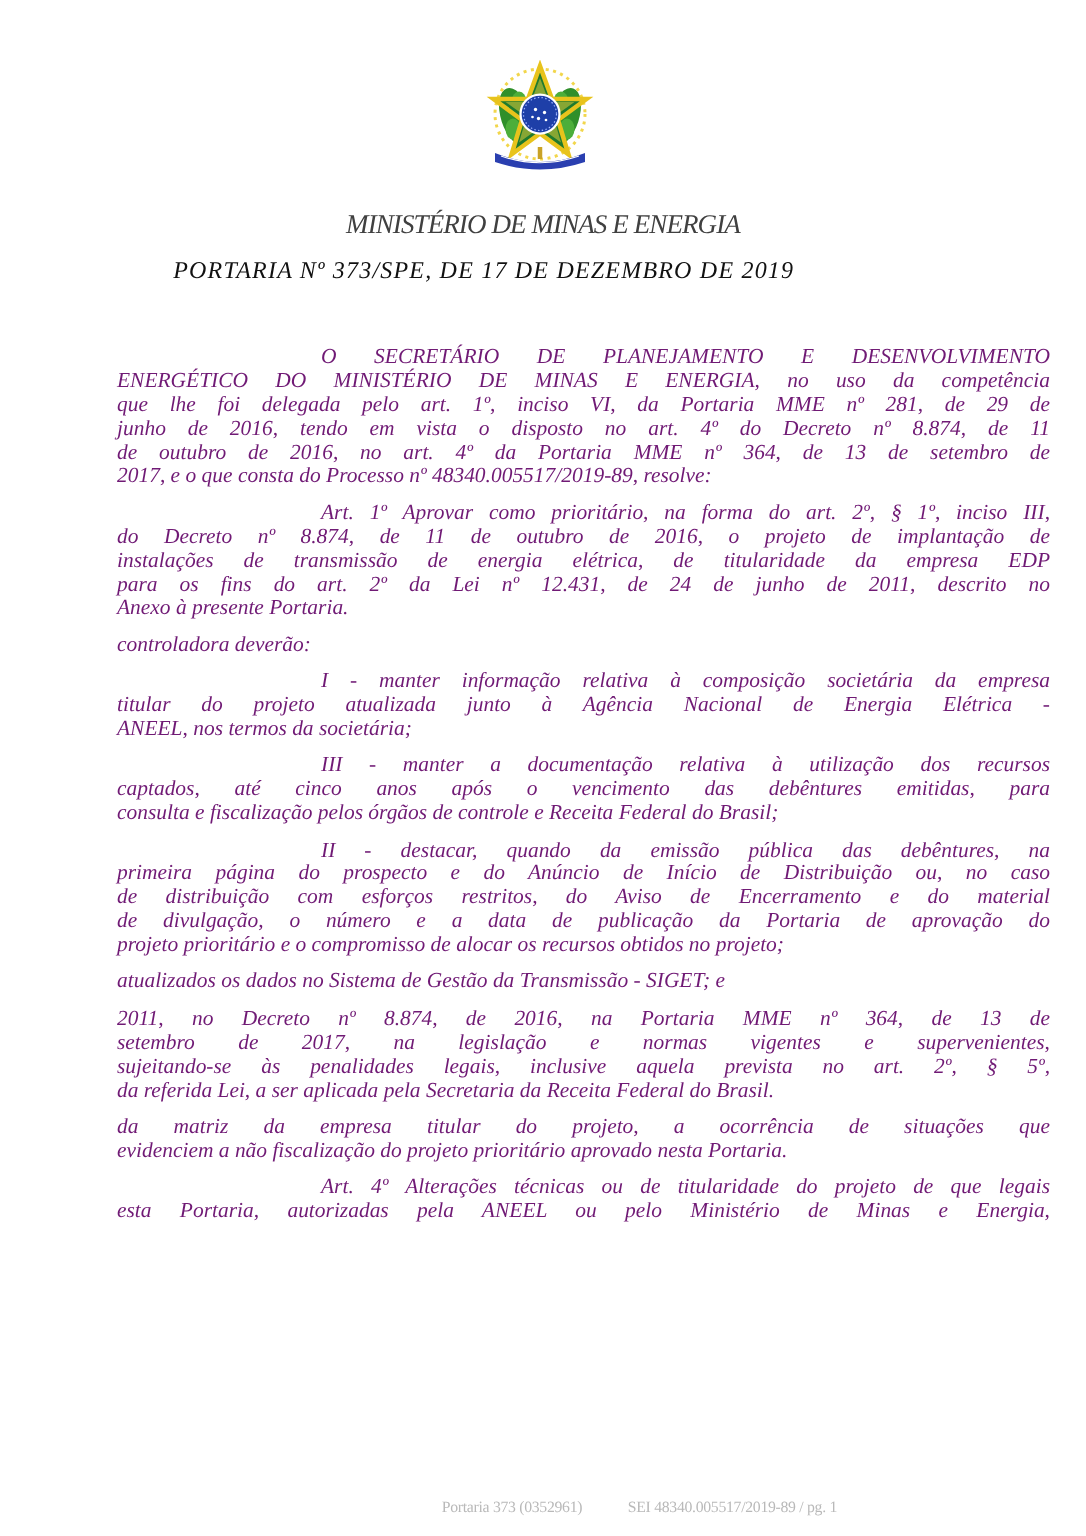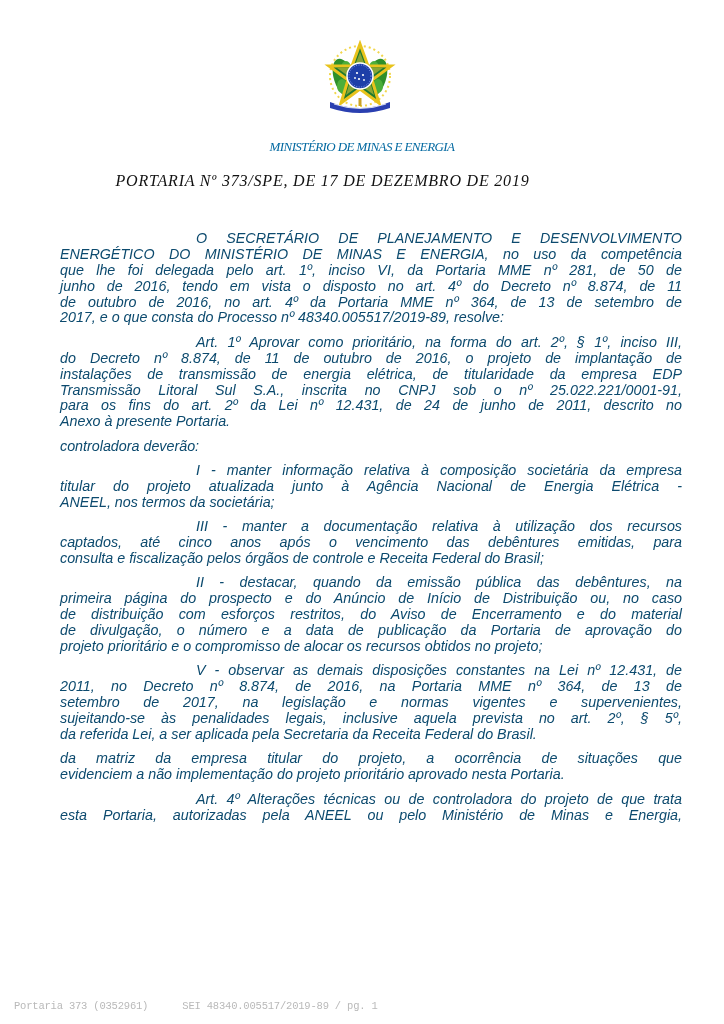--- a/index.html
+++ b/index.html
@@ -7,42 +7,42 @@
     width: 724px; height: 1024px; position: relative; overflow: hidden;
     font-family: "DejaVu Serif", "Liberation Serif", serif;
     color: #111111;
   }
   .emblem {
     position: absolute; left: 324px; top: 40px; width: 72px; height: 74px;
   }
   .ministry {
     position: absolute; left: 0; width: 724px; top: 139px;
     text-align: center; font-family: "Liberation Serif", serif; font-style: italic;
-    font-size: 13px; letter-spacing: -0.6px; color: #0369a1;
+    font-size: 18px; letter-spacing: -0.6px; color: #404040;
   }
   .portaria-title {
     position: absolute; left: 0; width: 645px; top: 172px;
     text-align: center; font-family: "Liberation Serif", serif; font-style: italic;
     font-size: 16px; letter-spacing: 0.8px; color: #111;
   }
   .body-text {
-    position: absolute; left: 60px; width: 622px; top: 231px;
-    font-family: Liberation Sans, sans-serif; font-style: italic;
-    font-size: 14.3px; line-height: 15.9px; color: #0c4a6e;
+    position: absolute; left: 78px; width: 622px; top: 231px;
+    font-family: Liberation Serif, serif; font-style: italic;
+    font-size: 14.3px; line-height: 15.9px; color: #701a75;
   }
   .para { margin: 0 0 8.5px 0; }
   .line {
     display: block; text-align: justify; text-align-last: justify;
     white-space: nowrap; height: 15.9px;
   }
   .line.last { text-align-last: left; }
   .line.indent { padding-left: 136px; }
   .footer {
     position: absolute; left: 0; width: 572px; top: 1000px;
-    text-align: left; font-family: Liberation Mono, monospace;
+    text-align: right; font-family: Liberation Serif, serif;
     font-size: 10.5px; color: #b9b9b9; letter-spacing: -0.2px;
   }
   .footer span { margin: 0 14px; }
 </style>
 </head>
 <body>
 
 <div class="emblem">
   <svg width="72" height="74" viewBox="0 0 72 74">
 
@@ -73,31 +73,30 @@
   </svg>
 </div>
 
 <div class="ministry">MINISTÉRIO DE MINAS E ENERGIA</div>
 <div class="portaria-title">PORTARIA Nº 373/SPE, DE 17 DE DEZEMBRO DE 2019</div>
 
 <div class="body-text">
   <div class="para">
     <span class="line indent">O SECRETÁRIO DE PLANEJAMENTO E DESENVOLVIMENTO</span>
     <span class="line">ENERGÉTICO DO MINISTÉRIO DE MINAS E ENERGIA, no uso da competência</span>
-    <span class="line">que lhe foi delegada pelo art. 1º, inciso VI, da Portaria MME nº 281, de 50 de</span>
+    <span class="line">que lhe foi delegada pelo art. 1º, inciso VI, da Portaria MME nº 281, de 29 de</span>
     <span class="line">junho de 2016, tendo em vista o disposto no art. 4º do Decreto nº 8.874, de 11</span>
     <span class="line">de outubro de 2016, no art. 4º da Portaria MME nº 364, de 13 de setembro de</span>
     <span class="line last">2017, e o que consta do Processo nº 48340.005517/2019-89, resolve:</span>
   </div>
 
   <div class="para">
     <span class="line indent">Art. 1º Aprovar como prioritário, na forma do art. 2º, § 1º, inciso III,</span>
     <span class="line">do Decreto nº 8.874, de 11 de outubro de 2016, o projeto de implantação de</span>
     <span class="line">instalações de transmissão de energia elétrica, de titularidade da empresa EDP</span>
-    <span class="line">Transmissão Litoral Sul S.A., inscrita no CNPJ sob o nº 25.022.221/0001-91,</span>
     <span class="line">para os fins do art. 2º da Lei nº 12.431, de 24 de junho de 2011, descrito no</span>
     <span class="line last">Anexo à presente Portaria.</span>
   </div>
 
   <div class="para">
     <span class="line last">controladora deverão:</span>
   </div>
 
   <div class="para">
     <span class="line indent">I - manter informação relativa à composição societária da empresa</span>
@@ -113,37 +112,37 @@
 
   <div class="para">
     <span class="line indent">II - destacar, quando da emissão pública das debêntures, na</span>
     <span class="line">primeira página do prospecto e do Anúncio de Início de Distribuição ou, no caso</span>
     <span class="line">de distribuição com esforços restritos, do Aviso de Encerramento e do material</span>
     <span class="line">de divulgação, o número e a data de publicação da Portaria de aprovação do</span>
     <span class="line last">projeto prioritário e o compromisso de alocar os recursos obtidos no projeto;</span>
   </div>
 
   <div class="para">
+    <span class="line last">atualizados os dados no Sistema de Gestão da Transmissão - SIGET; e</span>
   </div>
 
   <div class="para">
-    <span class="line indent">V - observar as demais disposições constantes na Lei nº 12.431, de</span>
     <span class="line">2011, no Decreto nº 8.874, de 2016, na Portaria MME nº 364, de 13 de</span>
     <span class="line">setembro de 2017, na legislação e normas vigentes e supervenientes,</span>
     <span class="line">sujeitando-se às penalidades legais, inclusive aquela prevista no art. 2º, § 5º,</span>
     <span class="line last">da referida Lei, a ser aplicada pela Secretaria da Receita Federal do Brasil.</span>
   </div>
 
   <div class="para">
     <span class="line">da matriz da empresa titular do projeto, a ocorrência de situações que</span>
-    <span class="line last">evidenciem a não implementação do projeto prioritário aprovado nesta Portaria.</span>
+    <span class="line last">evidenciem a não fiscalização do projeto prioritário aprovado nesta Portaria.</span>
   </div>
 
   <div class="para">
-    <span class="line indent">Art. 4º Alterações técnicas ou de controladora do projeto de que trata</span>
+    <span class="line indent">Art. 4º Alterações técnicas ou de titularidade do projeto de que legais</span>
     <span class="line">esta Portaria, autorizadas pela ANEEL ou pelo Ministério de Minas e Energia,</span>
   </div>
 </div>
 
 <div class="footer">
   <span>Portaria 373 (0352961)</span>
   <span>SEI 48340.005517/2019-89 / pg. 1</span>
 </div>
 
 </body></html>

